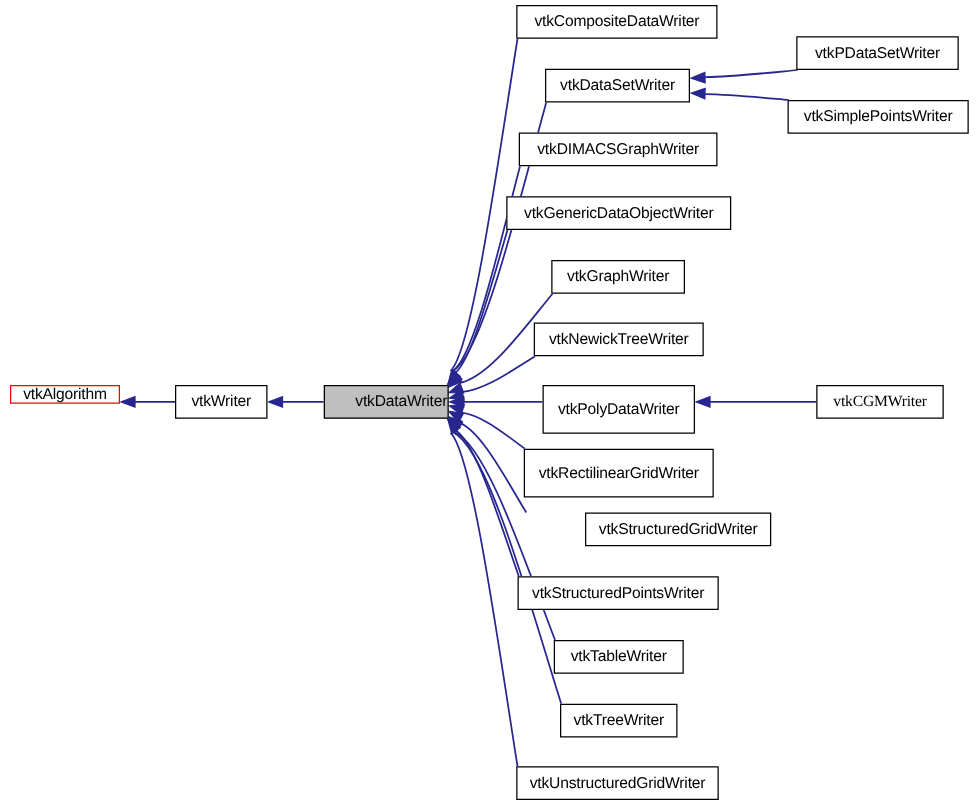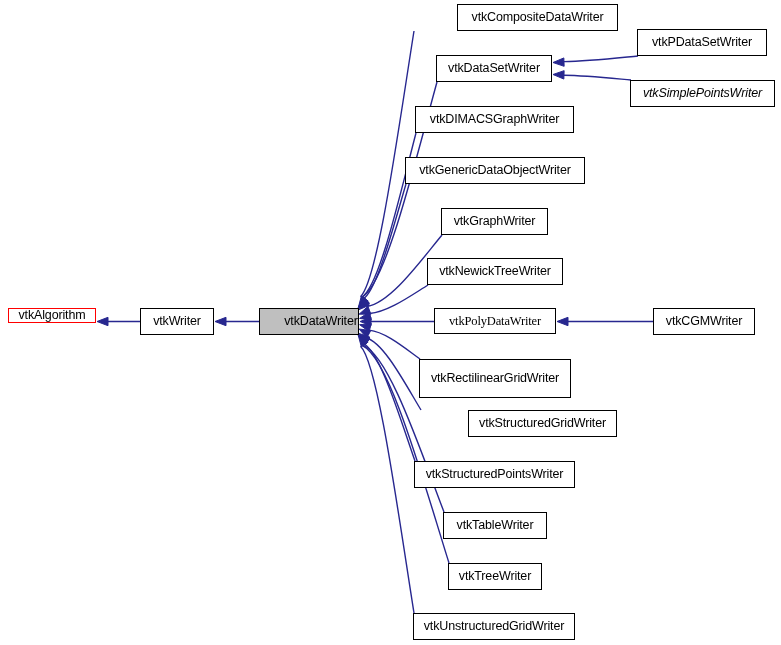--- a/index.html
+++ b/index.html
@@ -99,39 +99,39 @@
   <div id="node-layer">
       <div class="node root" style="left: 8px; top: 308px; width: 88px; height: 15px;">
         <span class="node-label">vtkAlgorithm</span>
       </div>
       <div class="node" style="left: 140px; top: 308px; width: 74px; height: 27px;">
         <span class="node-label">vtkWriter</span>
       </div>
       <div class="node current" style="left: 259px; top: 308px; width: 100px; height: 27px;">
         <span class="node-label">vtkDataWriter</span>
       </div>
-      <div class="node" style="left: 413px; top: 4px; width: 161px; height: 27px; margin-left: 44px;">
+      <div class="node" style="left: 413px; top: 4px; width: 161px; height: 27px;">
         <span class="node-label">vtkCompositeDataWriter</span>
       </div>
       <div class="node" style="left: 436px; top: 55px; width: 116px; height: 27px;">
         <span class="node-label">vtkDataSetWriter</span>
       </div>
       <div class="node" style="left: 415px; top: 106px; width: 159px; height: 27px;">
         <span class="node-label">vtkDIMACSGraphWriter</span>
       </div>
       <div class="node" style="left: 405px; top: 157px; width: 180px; height: 27px;">
         <span class="node-label">vtkGenericDataObjectWriter</span>
       </div>
       <div class="node" style="left: 441px; top: 208px; width: 107px; height: 27px;">
         <span class="node-label">vtkGraphWriter</span>
       </div>
       <div class="node" style="left: 427px; top: 258px; width: 136px; height: 27px;">
         <span class="node-label">vtkNewickTreeWriter</span>
       </div>
-      <div class="node" style="left: 434px; top: 308px; width: 122px; height: 26px; font-family: Liberation Serif, serif;">
+      <div class="node" style="left: 434px; top: 308px; width: 122px; height: 39px;">
         <span class="node-label">vtkPolyDataWriter</span>
       </div>
       <div class="node" style="left: 419px; top: 359px; width: 152px; height: 39px;">
         <span class="node-label">vtkRectilinearGridWriter</span>
       </div>
       <div class="node" style="left: 420px; top: 410px; width: 149px; height: 27px; margin-left: 48px;">
         <span class="node-label">vtkStructuredGridWriter</span>
       </div>
       <div class="node" style="left: 414px; top: 461px; width: 161px; height: 27px;">
         <span class="node-label">vtkStructuredPointsWriter</span>
@@ -141,20 +141,20 @@
       </div>
       <div class="node" style="left: 448px; top: 563px; width: 94px; height: 27px;">
         <span class="node-label">vtkTreeWriter</span>
       </div>
       <div class="node" style="left: 413px; top: 613px; width: 162px; height: 27px;">
         <span class="node-label">vtkUnstructuredGridWriter</span>
       </div>
       <div class="node" style="left: 637px; top: 29px; width: 130px; height: 27px;">
         <span class="node-label">vtkPDataSetWriter</span>
       </div>
-      <div class="node" style="left: 630px; top: 80px; width: 145px; height: 27px; font-style: italic;">
+      <div class="node" style="left: 630px; top: 80px; width: 145px; height: 27px;">
         <span class="node-label">vtkSimplePointsWriter</span>
       </div>
-      <div class="node" style="left: 653px; top: 308px; width: 102px; height: 27px;">
+      <div class="node" style="left: 653px; top: 308px; width: 102px; height: 27px; font-family: Liberation Serif, serif;">
         <span class="node-label">vtkCGMWriter</span>
       </div>
     </div>
 </div>
 
 </body></html>

